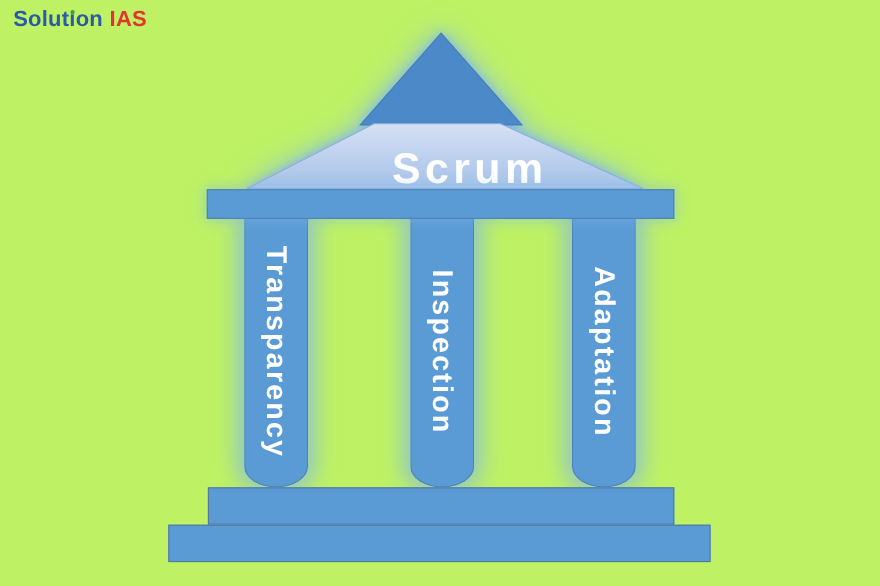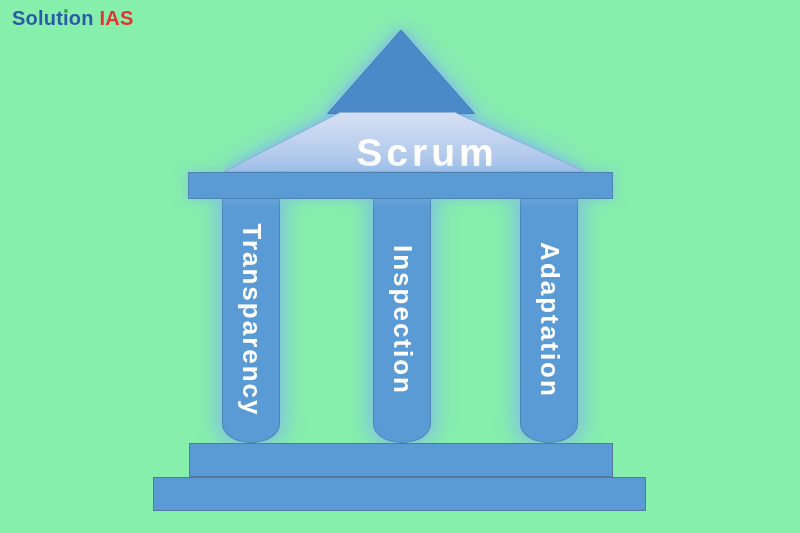--- a/index.html
+++ b/index.html
@@ -1,20 +1,20 @@
 <!DOCTYPE html>
 <html><head>
 <meta charset="utf-8">
 <style>
   html, body { margin: 0; padding: 0; background: #ffffff; }
   .canvas {
     position: relative;
     width: 800px;
     height: 533px;
-    background: #86efac;
+    background: #bef264;
     overflow: hidden;
     font-family: "Liberation Sans", sans-serif;
   }
 
   
   .logo {
     position: absolute;
     left: 12px;
     top: 7px;
     font-size: 20px;

